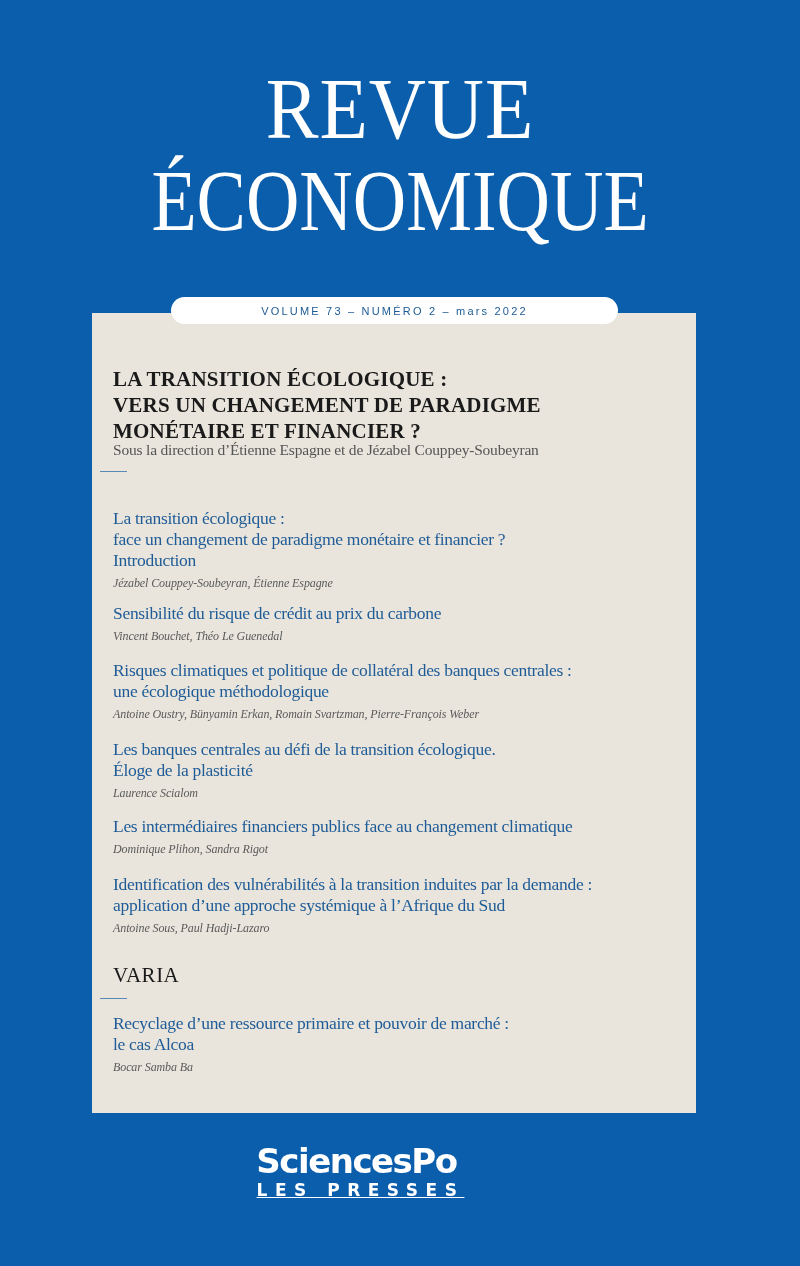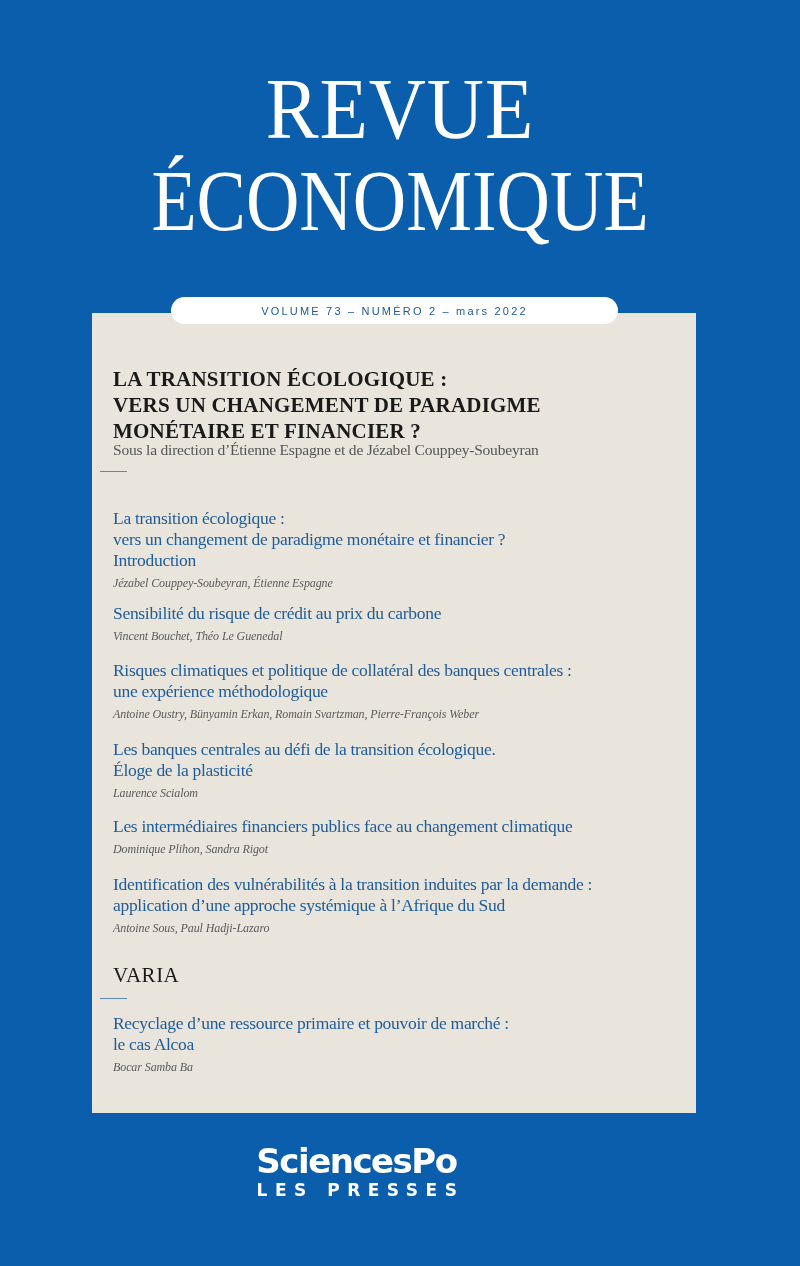--- a/index.html
+++ b/index.html
@@ -59,21 +59,21 @@
   }
   .publisher {
     position: absolute; left: 0; width: 713px; top: 1142px; text-align: center; color: #fff;
   }
   .publisher-name {
     font-family: "DejaVu Sans", sans-serif; font-weight: bold; font-size: 34px;
     letter-spacing: -1.5px; line-height: 38px;
   }
   .publisher-sub {
     font-family: "DejaVu Sans", sans-serif; font-weight: bold; font-size: 17px;
-    letter-spacing: 7.5px; line-height: 20px; margin-left: 8px;
+    letter-spacing: 7.5px; line-height: 20px; margin-left: 8px; text-decoration: underline;
   }
 </style>
 </head>
 <body>
 
 <div class="cover">
   <h1 class="title title-line1">REVUE</h1>
   <h1 class="title title-line2">ÉCONOMIQUE</h1>
 
   <div class="issue-pill">VOLUME 73 – NUMÉRO 2 – mars 2022</div>
@@ -87,37 +87,37 @@
       <div>MONÉTAIRE ET FINANCIER ?</div>
     </h2>
     <div class="dossier-sub">Sous la direction d’Étienne Espagne et de Jézabel Couppey-Soubeyran</div>
   </div>
 
   <div class="divider" style="top:471px"></div>
 
   <div class="article" style="top:508px">
     <div class="article-title">
       <div>La transition écologique :</div>
-      <div>vers un changement de paradigme monétaire et financier ?</div>
+      <div>face un changement de paradigme monétaire et financier ?</div>
       <div>Introduction</div>
     </div>
     <div class="article-authors">Jézabel Couppey-Soubeyran, Étienne Espagne</div>
   </div>
 
   <div class="article" style="top:603px">
     <div class="article-title">
       <div>Sensibilité du risque de crédit au prix du carbone</div>
     </div>
     <div class="article-authors">Vincent Bouchet, Théo Le Guenedal</div>
   </div>
 
   <div class="article" style="top:660px">
     <div class="article-title">
       <div>Risques climatiques et politique de collatéral des banques centrales :</div>
-      <div>une expérience méthodologique</div>
+      <div>une écologique méthodologique</div>
     </div>
     <div class="article-authors">Antoine Oustry, Bünyamin Erkan, Romain Svartzman, Pierre-François Weber</div>
   </div>
 
   <div class="article" style="top:739px">
     <div class="article-title">
       <div>Les banques centrales au défi de la transition écologique.</div>
       <div>Éloge de la plasticité</div>
     </div>
     <div class="article-authors">Laurence Scialom</div>

